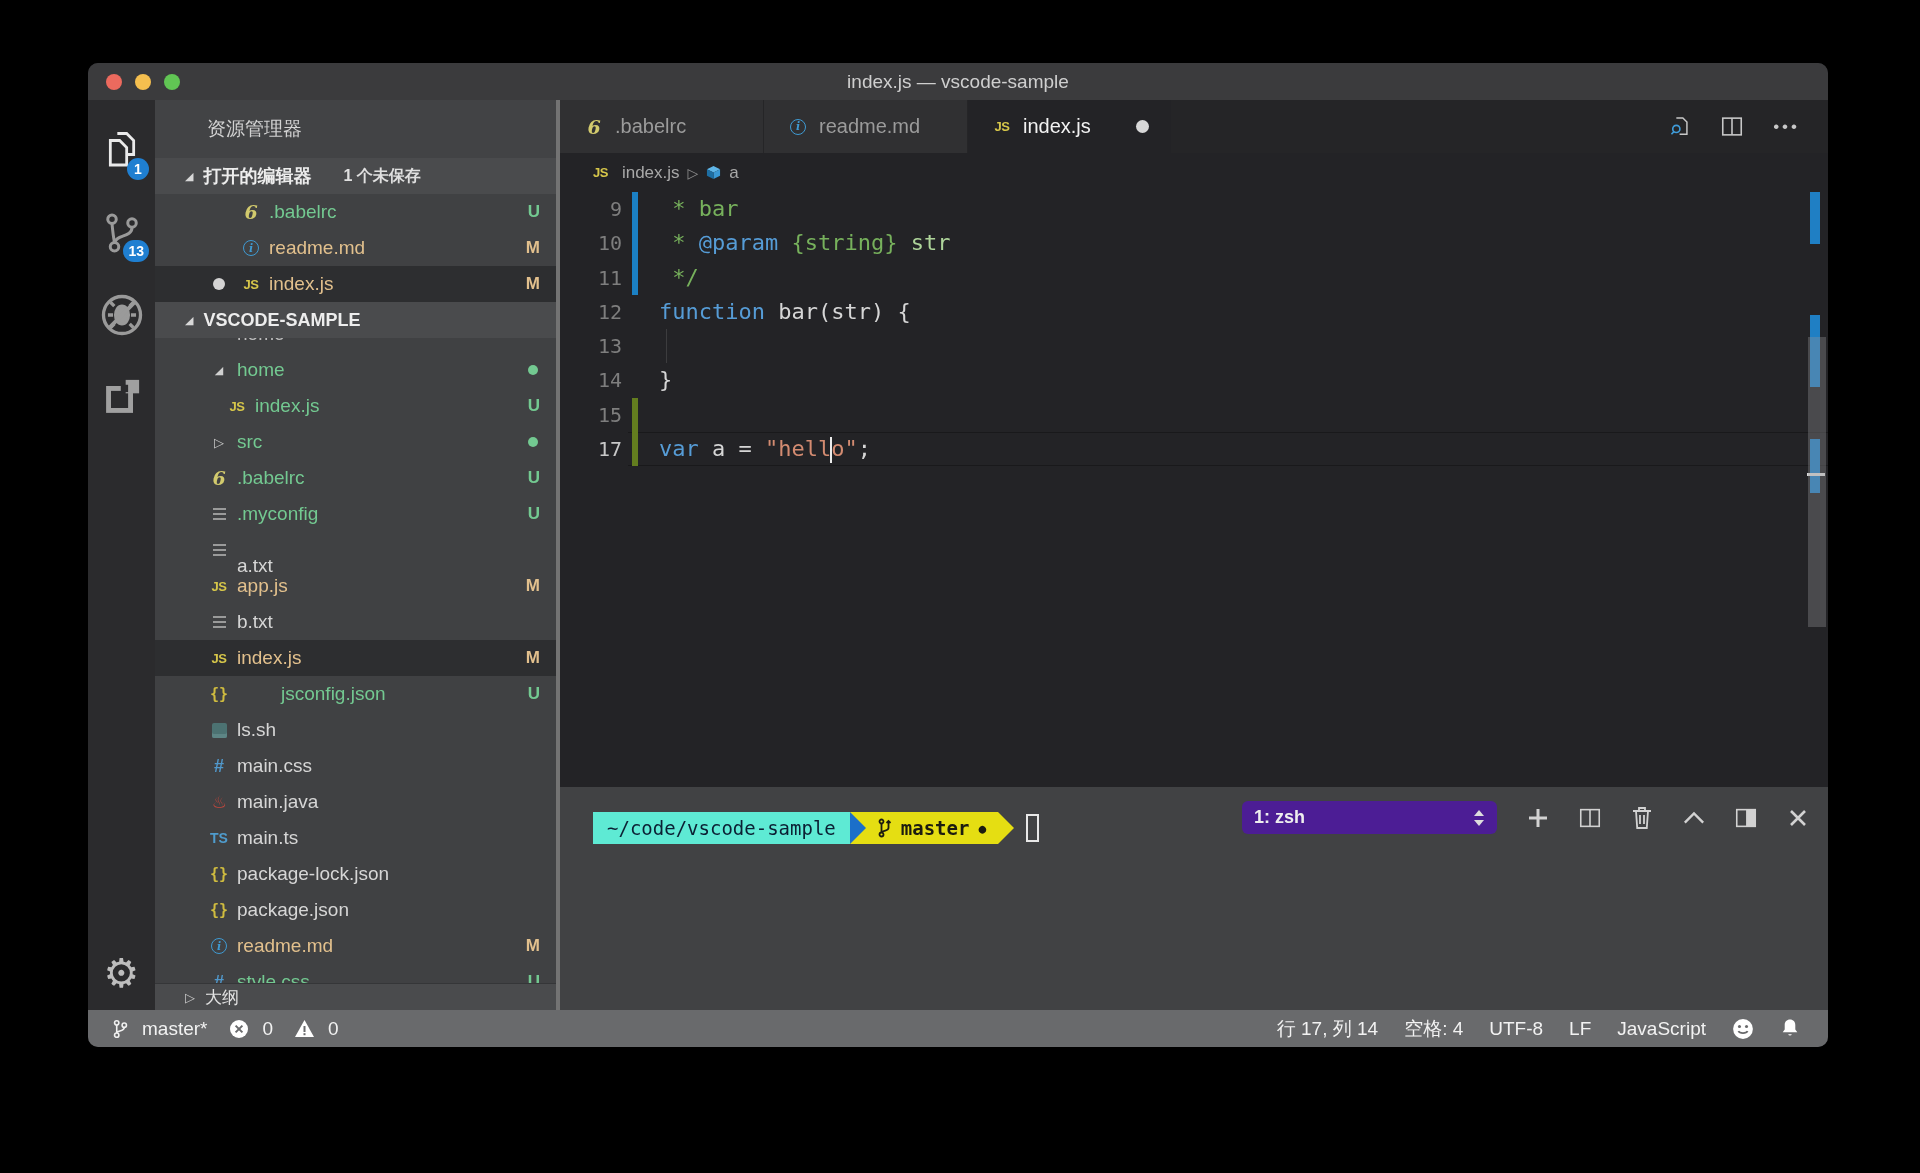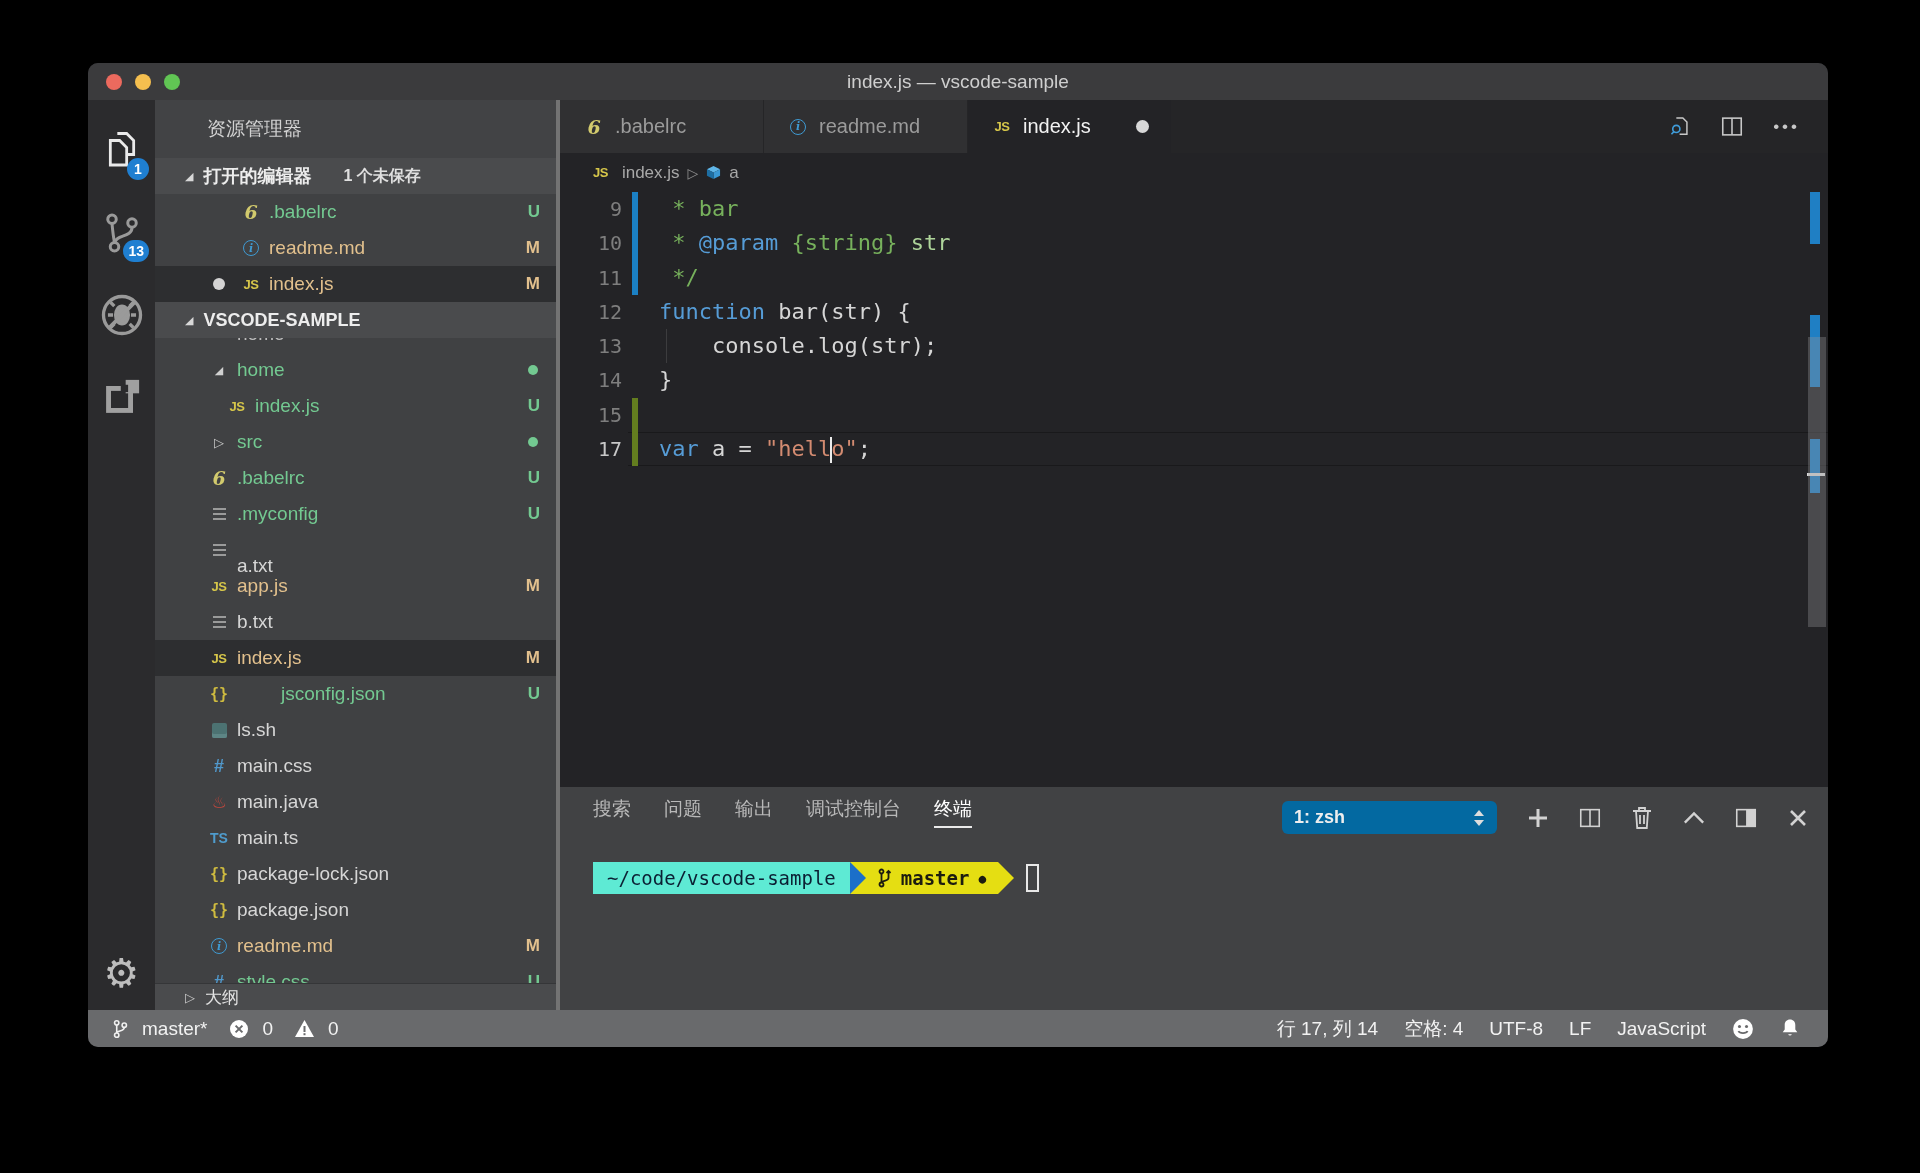--- a/index.html
+++ b/index.html
@@ -114,21 +114,21 @@
   .ov-mark.line { right:3px; width:18px; background:#d8d8d8; }
   .ov-thumb { position:absolute; right:2px; width:18px; background:rgba(150,150,152,.35); }
 
   
   .panel { height:223px; background:#414244; position:relative; flex:none; }
   .panel-tabs { display:flex; align-items:center; height:50px; padding-left:33px; gap:33px; }
   .ptab { color:#b9b9b9; font-size:19px; padding-bottom:4px; border-bottom:2px solid transparent; }
   .ptab.active { color:#fff; border-bottom-color:#eaeaea; }
   .panel-actions { position:absolute; right:19px; top:14px; display:flex; align-items:center;
     gap:30px; color:#d2d2d2; }
-  .term-select { width:215px; height:33px; background:#0369a1; border-radius:6px;
+  .term-select { width:255px; height:33px; background:#4c1d95; border-radius:6px;
     display:flex; align-items:center; justify-content:space-between; padding:0 12px;
     color:#eee; font-size:18px; font-weight:bold; }
   .p-icon { width:22px; height:22px; display:flex; align-items:center; justify-content:center; }
   .terminal { margin:25px 0 0 33px; display:flex; align-items:center; height:32px;
     font-family:"DejaVu Sans Mono",monospace; font-size:19px; }
   .seg { height:32px; display:flex; align-items:center; }
   .seg-path { background:#5eead4; color:#0b1f33; padding:0 14px; }
   .pl-arrow { width:0; height:0; border-top:16px solid transparent; border-bottom:16px solid transparent; }
   .seg-branch { background:#e5de12; color:#1c1c10; padding:0 12px; gap:9px; font-weight:bold; }
   .cursor-hollow { width:13px; height:28px; border:2px solid #e8e8e8; margin-left:12px; }
@@ -390,42 +390,35 @@
         </span>
         <span>a</span>
       </div>
 
       <div class="code">
         <div id="code-lines">
             <div class="cline"><span class="lnum">9</span><span class="changebar mod"></span><span class="ltext"><span class="tok cmt"> * bar</span></span></div>
             <div class="cline"><span class="lnum">10</span><span class="changebar mod"></span><span class="ltext"><span class="tok cmt"> * </span><span class="tok doc">@param</span><span class="tok cmt"> </span><span class="tok cmt">{string}</span><span class="tok prm"> str</span></span></div>
             <div class="cline"><span class="lnum">11</span><span class="changebar mod"></span><span class="ltext"><span class="tok cmt"> */</span></span></div>
             <div class="cline"><span class="lnum">12</span><span class="ltext"><span class="tok kw">function</span><span class="tok pln"> bar(str) {</span></span></div>
-            <div class="cline"><span class="lnum">13</span><span class="iguide"></span><span class="ltext"><span class="tok pln">    console.log(str);</span></span></div>
+            <div class="cline"><span class="lnum">13</span><span class="iguide"></span></div>
             <div class="cline"><span class="lnum">14</span><span class="ltext"><span class="tok pln">}</span></span></div>
             <div class="cline"><span class="lnum">15</span><span class="changebar add"></span><span class="ltext"></span></div>
             <div class="cline current"><span class="lnum">17</span><span class="changebar add"></span><span class="ltext"><span class="tok kw">var</span><span class="tok pln"> a </span><span class="tok pln">= </span><span class="tok str">"hell</span><span class="caret"></span><span class="tok str">o"</span><span class="tok pln">;</span></span></div>
           </div>
         <div class="overview" id="overview">
             <div class="ov-mark mod" style="top: 0px; height: 52px;"></div>
             <div class="ov-mark mod" style="top: 123px; height: 72px;"></div>
             <div class="ov-mark mod" style="top: 247px; height: 54px;"></div>
             <div class="ov-mark line" style="top: 281px; height: 3px;"></div>
             <div class="ov-thumb" style="top: 145px; height: 290px;"></div>
           </div>
       </div>
 
       <div class="panel">
-        <div class="panel-tabs">
-          <span class="ptab">搜索</span>
-          <span class="ptab">问题</span>
-          <span class="ptab">输出</span>
-          <span class="ptab">调试控制台</span>
-          <span class="ptab active">终端</span>
-        </div>
         <div class="panel-actions">
           <div class="term-select">
             <span>1: zsh</span>
             <span>
               <svg width="12" height="18" viewBox="0 0 12 18" fill="#ddd">
                 <path d="M6 1 L11 7 H1z"></path>
                   <path d="M6 17 L1 11 H11z"></path>
               </svg>
             </span>
           </div>

